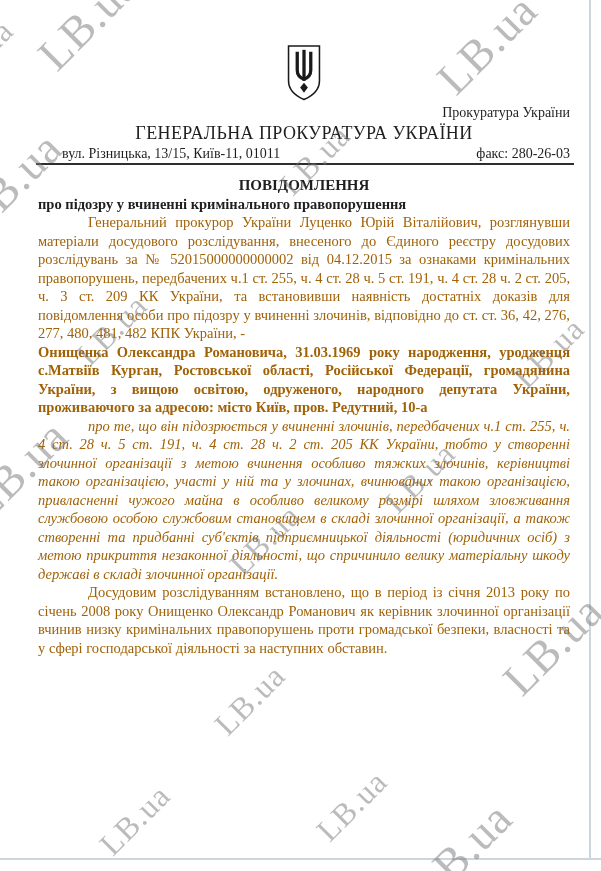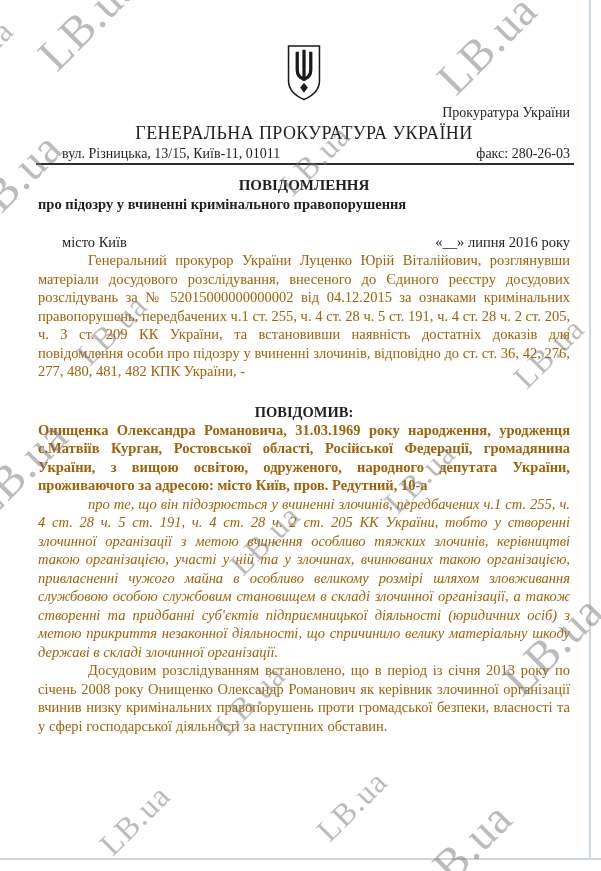--- a/index.html
+++ b/index.html
@@ -81,28 +81,23 @@
       <div class="addr-row">
         <span class="addr">вул. Різницька, 13/15, Київ-11, 01011</span>
         <span class="fax">факс: 280-26-03</span>
       </div>
       <div class="rule"></div>
     </div>
 
     <div class="title1">ПОВІДОМЛЕННЯ</div>
     <div class="title2">про підозру у вчиненні кримінального правопорушення</div>
 
-    <div class="dateline">
-      <span class="city">місто Київ</span>
-      <span class="date">«__» липня 2016 року</span>
-    </div>
 
     <p class="body p1">Генеральний прокурор України Луценко Юрій Віталійович, розглянувши матеріали досудового розслідування, внесеного до Єдиного реєстру досудових розслідувань за № 52015000000000002 від 04.12.2015 за ознаками кримінальних правопорушень, передбачених ч.1 ст. 255, ч. 4 ст. 28 ч. 5 ст. 191, ч. 4 ст. 28 ч. 2 ст. 205, ч. 3 ст. 209 КК України, та встановивши наявність достатніх доказів для повідомлення особи про підозру у вчиненні злочинів, відповідно до ст. ст. 36, 42, 276, 277, 480, 481, 482  КПК України, -</p>
 
-    <div class="announce">ПОВІДОМИВ:</div>
 
     <p class="body suspect">Онищенка Олександра Романовича, 31.03.1969 року народження, уродженця с.Матвіїв Курган, Ростовської області, Російської Федерації, громадянина України, з вищою освітою, одруженого, народного депутата України, проживаючого за адресою: місто Київ, пров. Редутний, 10-а</p>
 
     <p class="body p2">про те, що він підозрюється у вчиненні злочинів, передбачених ч.1 ст. 255, ч. 4 ст. 28 ч. 5 ст. 191, ч. 4 ст. 28 ч. 2 ст. 205 КК України, тобто у створенні злочинної організації з метою вчинення особливо тяжких злочинів, керівництві такою організацією, участі у ній та у злочинах, вчинюваних такою організацією, привласненні чужого майна в особливо великому розмірі шляхом зловживання службовою особою службовим становищем в складі злочинної організації, а також створенні та придбанні суб'єктів підприємницької діяльності (юридичних осіб) з метою прикриття незаконної діяльності, що спричинило велику матеріальну шкоду державі в складі злочинної організації.</p>
     <p class="body p3">Досудовим розслідуванням встановлено, що в період із січня 2013 року по січень 2008 року Онищенко Олександр Романович як керівник злочинної організації вчинив низку кримінальних правопорушень проти громадської безпеки, власності та у сфері господарської діяльності за наступних обставин.</p>
 
   </div>
 
   <div class="edge-right"></div>
   <div class="edge-bottom"></div>

